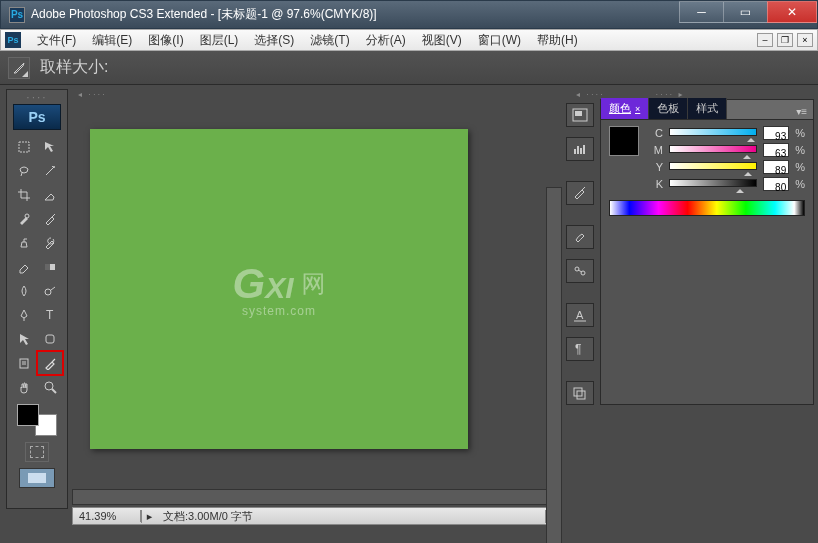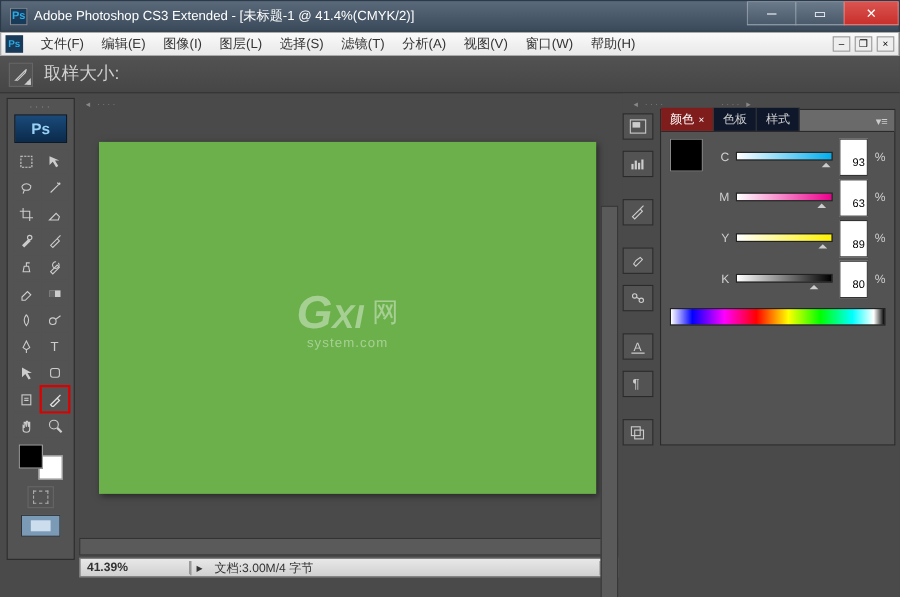--- a/index.html
+++ b/index.html
@@ -44,72 +44,72 @@
 .swatch-bg { width: 22px; height: 22px; background: #fff; border: 1px solid #888; position: absolute; bottom: 0; right: 0; }
 .quickmask { width: 24px; height: 20px; border: 1px solid #666; margin-top: 6px; display: flex; align-items: center; justify-content: center; }
 .quickmask::before { content: ''; width: 12px; height: 10px; border: 1px dashed #aaa; }
 .screenmode { width: 36px; height: 20px; background: #7a9ab5; border: 1px solid #333; margin-top: 6px; display: flex; align-items: center; justify-content: center; position: relative; }
 .screenmode::before { content: ''; width: 18px; height: 10px; background: #cde; }
 
 
 .canvas-wrap { flex: 1; background: #4a4a4a; position: relative; margin: 4px 4px 0 4px; display: flex; flex-direction: column; }
 .canvas-grip { height: 10px; display: flex; align-items: center; padding-left: 6px; color: #888; font-size: 8px; letter-spacing: 2px; }
 .canvas-scroll { flex: 1; overflow: hidden; display: flex; align-items: flex-start; justify-content: flex-start; padding: 30px 0 0 18px; }
-.canvas { width: 452px; height: 320px; background: #6bb04b; box-shadow: 2px 2px 6px rgba(0,0,0,0.5); position: relative; }
+.canvas { width: 378px; height: 320px; background: #6bb04b; box-shadow: 2px 2px 6px rgba(0,0,0,0.5); position: relative; }
 .watermark { position: absolute; top: 50%; left: 50%; transform: translate(-50%, -50%); color: rgba(255,255,255,0.4); text-align: center; }
 .watermark .big { font-size: 42px; font-weight: bold; font-style: italic; }
 .watermark .med { font-size: 24px; display: inline-block; margin-left: 8px; vertical-align: 6px; }
 .watermark .small { font-size: 12px; display: block; margin-top: -4px; letter-spacing: 1px; }
 
 .statusbar { height: 18px; background: linear-gradient(#e8e8e8, #d0d0d0); border: 1px solid #888; display: flex; align-items: center; font-size: 11px; color: #333; margin-top: 2px; }
-.status-zoom { width: 100px; padding: 0 6px; border-right: 1px solid #888; font-weight: bold; }
+.status-zoom { width: 68px; padding: 0 6px; border-right: 1px solid #888; }
 .status-doc { flex: 1; padding: 0 6px; }
 .status-arrow { width: 16px; text-align: center; border-left: 1px solid #888; }
 .scroll-h { height: 16px; background: #5a5a5a; border: 1px solid #333; }
 
 
 .dock { width: 252px; background: #4a4a4a; padding: 4px 4px 0 0; }
 .dock-strip { display: flex; align-items: center; height: 10px; padding-left: 10px; color: #888; font-size: 8px; letter-spacing: 2px; }
 .dock-row { display: flex; gap: 4px; }
 .dock-iconcol { width: 30px; display: flex; flex-direction: column; gap: 10px; padding-top: 4px; }
 .dock-iconbtn { width: 28px; height: 24px; background: #535353; border: 1px solid #2a2a2a; display: flex; align-items: center; justify-content: center; color: #ccc; font-size: 13px; }
 .dock-iconbtn.sep { margin-top: 10px; }
 
 .panel { width: 214px; background: #535353; border: 1px solid #2a2a2a; }
 .panel-tabs { height: 20px; background: #6a6a6a; display: flex; align-items: flex-end; font-size: 11px; border-bottom: 1px solid #2a2a2a; }
 .panel-tab { padding: 3px 8px; color: #ccc; background: #0f172a; border-right: 1px solid #3a3a3a; }
-.panel-tab.active { background: #7f1d1d; color: #fff; }
+.panel-tab.active { background: #6d28d9; color: #fff; text-decoration: underline; }
 .panel-tab .x { margin-left: 4px; font-size: 9px; }
 .panel-menu { margin-left: auto; padding: 2px 6px; color: #ccc; font-size: 10px; }
 .panel-body { padding: 6px 8px 8px 8px; }
 
 .color-row { display: flex; align-items: center; gap: 6px; margin-bottom: 3px; }
 .color-preview { width: 30px; height: 30px; background: #000; border: 1px solid #888; margin-right: 4px; float: left; }
 .clabel { width: 14px; color: #d0d0d0; font-size: 11px; text-align: right; }
 .slider { flex: 1; height: 10px; position: relative; }
 .slider-track { height: 8px; border: 1px solid #222; }
 .slider-c { background: linear-gradient(90deg, #fff, #00aeef); }
 .slider-m { background: linear-gradient(90deg, #fff, #ec008c); }
 .slider-y { background: linear-gradient(90deg, #fff, #fff200); }
 .slider-k { background: linear-gradient(90deg, #fff, #000); }
 .slider-thumb { position: absolute; top: 6px; width: 0; height: 0; border: 4px solid transparent; border-bottom-color: #ccc; }
-.cval { width: 26px; height: 14px; background: #fff; border: 1px solid #333; font-size: 10px; text-align: right; padding: 16px 2px; }
+.cval { width: 26px; height: 14px; background: #fff; border: 1px solid #333; font-size: 10px; text-align: right; padding: 4px 2px; }
 .cpct { color: #ccc; font-size: 11px; }
 .spectrum { height: 16px; margin-top: 6px; background: linear-gradient(90deg, #fff 0%, #00f 10%, #f0f 25%, #f00 40%, #ff0 55%, #0f0 70%, #0ff 85%, #fff 95%, #000 100%); border: 1px solid #222; }
 
 .scroll-v { position: absolute; right: 256px; top: 102px; width: 16px; height: 400px; background: #5a5a5a; border: 1px solid #333; }
 
 svg { pointer-events: none; }
 </style>
 </head>
 <body>
 
 <div class="titlebar">
   <div class="ps-icon">Ps</div>
-  <div class="title-text">Adobe Photoshop CS3 Extended - [未标题-1 @ 41.4%(CMYK/2)]</div>
+  <div class="title-text">Adobe Photoshop CS3 Extended - [未标题-1 @ 97.6%(CMYK/8)]</div>
   <div class="win-controls">
     <div class="win-btn">─</div>
     <div class="win-btn">▭</div>
     <div class="win-btn close">✕</div>
   </div>
 </div>
 
 <div class="menubar">
   <div class="ps-mini">Ps</div>
   <div class="menu-item">文件(F)</div>
@@ -278,21 +278,21 @@
         <div class="watermark">
           <span class="big">G</span><span class="big" style="font-size:30px">XI</span><span class="med">网</span>
           <span class="small">system.com</span>
         </div>
       </div>
     </div>
     <div class="scroll-h"></div>
     <div class="statusbar">
       <div class="status-zoom">41.39%</div>
       <div class="status-arrow">▸</div>
-      <div class="status-doc">文档:3.00M/4 字节</div>
+      <div class="status-doc">文档:3.00M/0 字节</div>
       <div class="status-arrow">▸</div>
     </div>
   </div>
 
   <div class="scroll-v"></div>
 
   <div class="dock">
     <div class="dock-strip">◂ ···· &nbsp;&nbsp;&nbsp;&nbsp;&nbsp;&nbsp;&nbsp;&nbsp;&nbsp;&nbsp; ···· ▸</div>
     <div class="dock-row">
       <div class="dock-iconcol">

